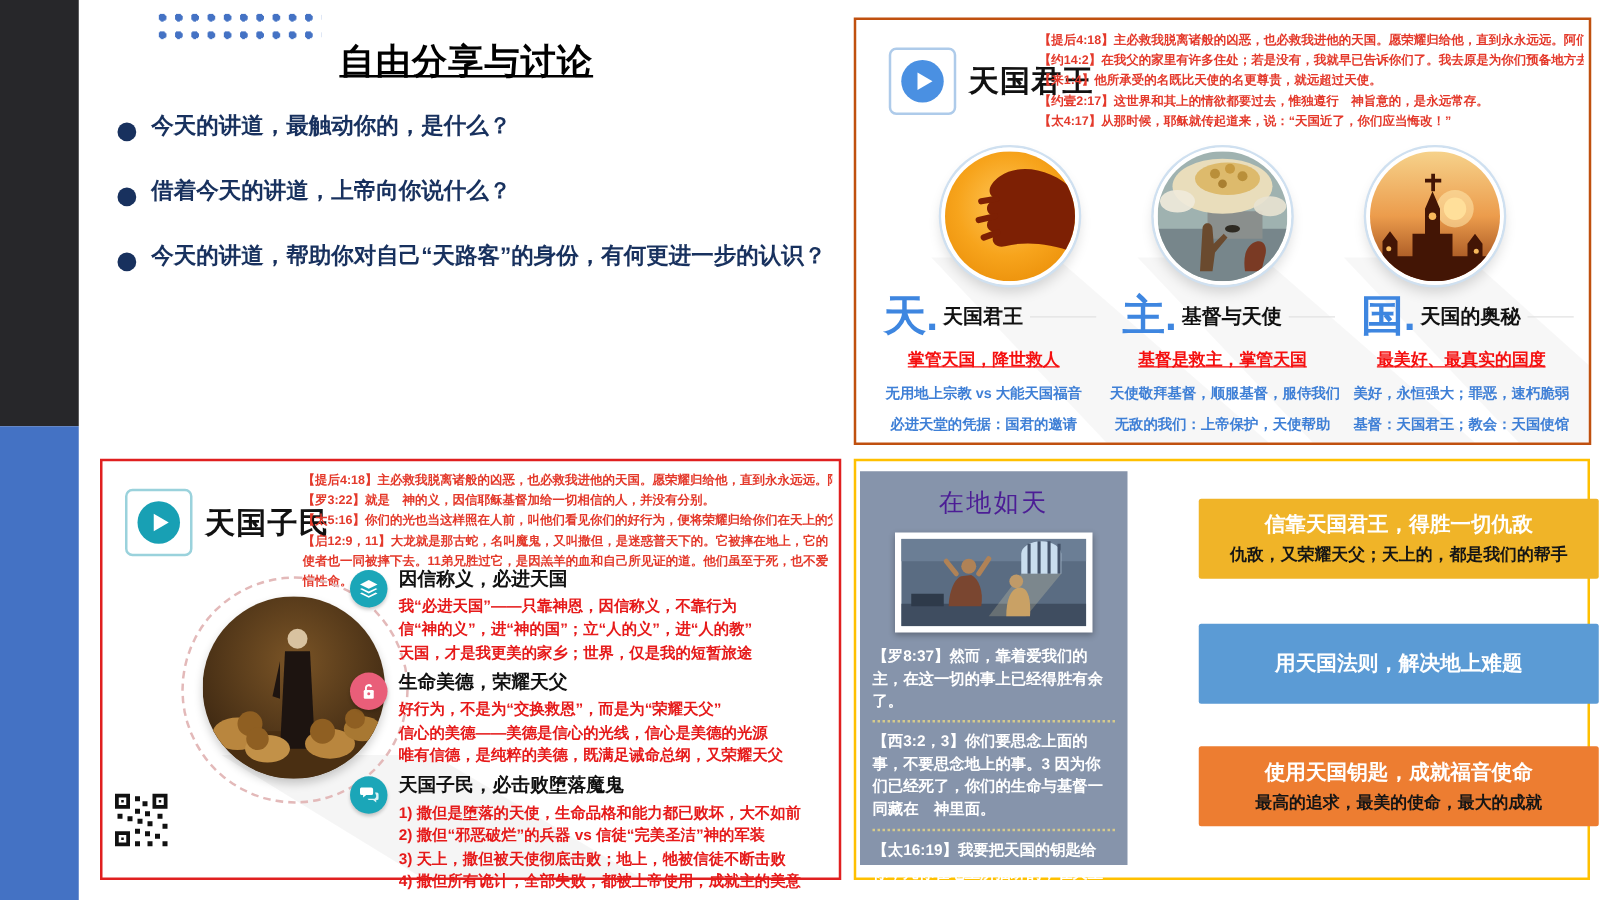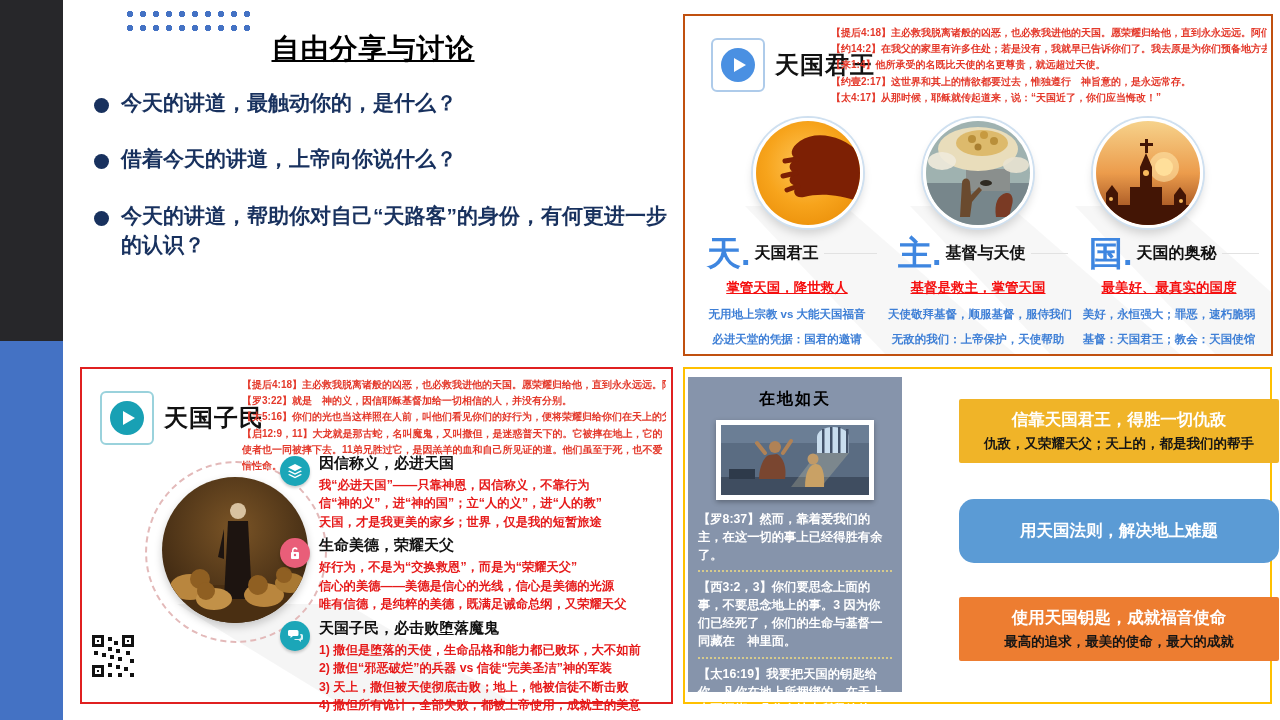--- a/index.html
+++ b/index.html
@@ -13,21 +13,21 @@
 
   
   .dots{left:124px;top:8px;width:133px;height:27px;
         background-image:radial-gradient(circle 3.2px at 6px 6px,#4472C4 97%,transparent 100%);
         background-size:13px 14px;}
 
   
   .disc-title{left:63px;top:30px;width:620px;text-align:center;font-size:28px;font-weight:bold;
               color:#000;text-decoration:underline;letter-spacing:1px;}
   .bullets{left:94px;top:88px;width:578px;}
-  .bullet{display:flex;margin-bottom:27px;color:#18315E;font-weight:bold;font-size:21px;line-height:1.4;}
+  .bullet{display:flex;margin-bottom:27px;color:#18315E;font-weight:bold;font-size:18px;line-height:1.4;}
   .b-dot{width:15px;height:15px;border-radius:50%;background:#18315E;margin:10px 12px 0 0;flex:none;}
 
   
   .panel{background:#fff;}
   .p-header{position:absolute;display:flex;align-items:center;gap:10px;}
   .play-frame{width:50px;height:50px;border-radius:6px;background:#fff;display:flex;
               align-items:center;justify-content:center;flex:none;}
   .play-frame.blue{border:2px solid #AECBEA;}
   .play-frame.teal{border:2px solid #9AD2DC;}
   .play-circle{width:34px;height:34px;border-radius:50%;display:flex;align-items:center;justify-content:center;}
@@ -73,30 +73,30 @@
             justify-content:center;margin-top:3px;box-shadow:0 2px 3px rgba(0,0,0,.2);}
   .sec-icon.teal{background:#1BA6B8;}
   .sec-icon.pink{background:#E95E79;}
   .sec-head{font-size:15px;font-weight:bold;color:#111;margin:1px 0 3px;}
   .sec-line{font-size:12.3px;font-weight:bold;color:#E61A1A;line-height:1.5;white-space:nowrap;}
   .qr{position:absolute;left:8px;top:264px;width:46px;height:46px;}
 
   
   #hoe{left:683px;top:367px;width:585px;height:333px;border:2px solid #FFC000;}
   .slate{position:absolute;left:3px;top:8px;width:214px;height:315px;background:#8694AB;}
-  .slate-title{margin-top:12px;text-align:center;font-size:16px;font-weight:bold;color:#000000;letter-spacing:2px;}
+  .slate-title{margin-top:12px;text-align:center;font-size:20px;font-weight:normal;color:#4c1d95;letter-spacing:2px;}
   .frame{margin:10px auto 0;width:158px;height:80px;background:#fff;box-shadow:0 2px 5px rgba(0,0,0,.3);
          display:flex;align-items:center;justify-content:center;}
   .slate-verses{padding:4px 10px 0;}
   .sverse{font-size:12.3px;font-weight:bold;color:#fff;line-height:1.45;padding:7px 0 6px;}
   .sverse + .sverse{border-top:2px dotted rgba(240,220,130,.75);}
   .br-box{position:absolute;left:242px;width:320px;height:64px;display:flex;flex-direction:column;
           align-items:center;justify-content:center;border-radius:2px;margin-left:32px;}
   .box-yellow{top:30px;background:#F0B428;}
-  .box-blue{top:130px;background:#5B9BD5;border-radius:15px;}
+  .box-blue{top:130px;background:#5B9BD5;}
   .box-orange{top:228px;background:#ED7D31;}
   .box-title{font-size:16.5px;font-weight:bold;color:#fff;white-space:nowrap;}
   .box-sub{font-size:13.5px;font-weight:bold;color:#151515;margin-top:4px;white-space:nowrap;}
 </style>
 </head>
 <body>
 
 <div id="slide">
 
   <div class="abs bar-dark"></div>

